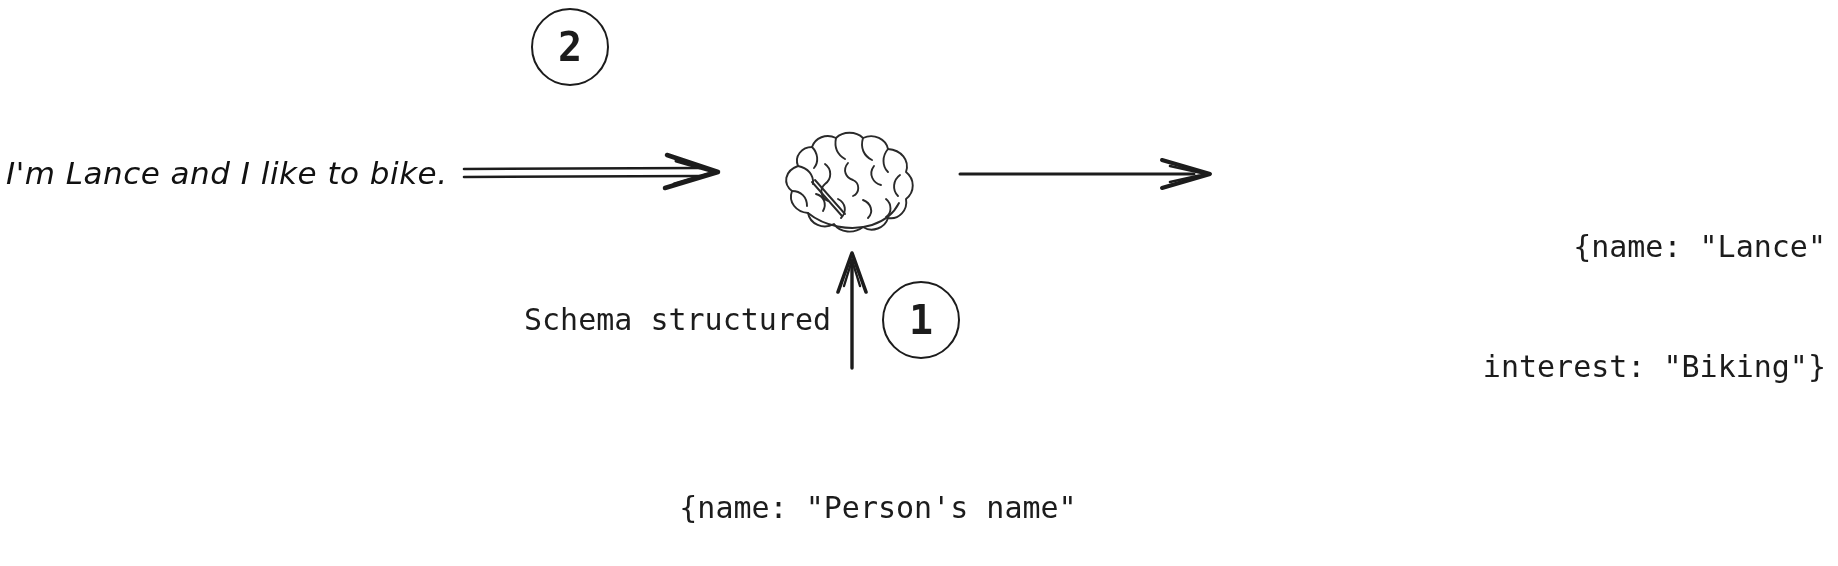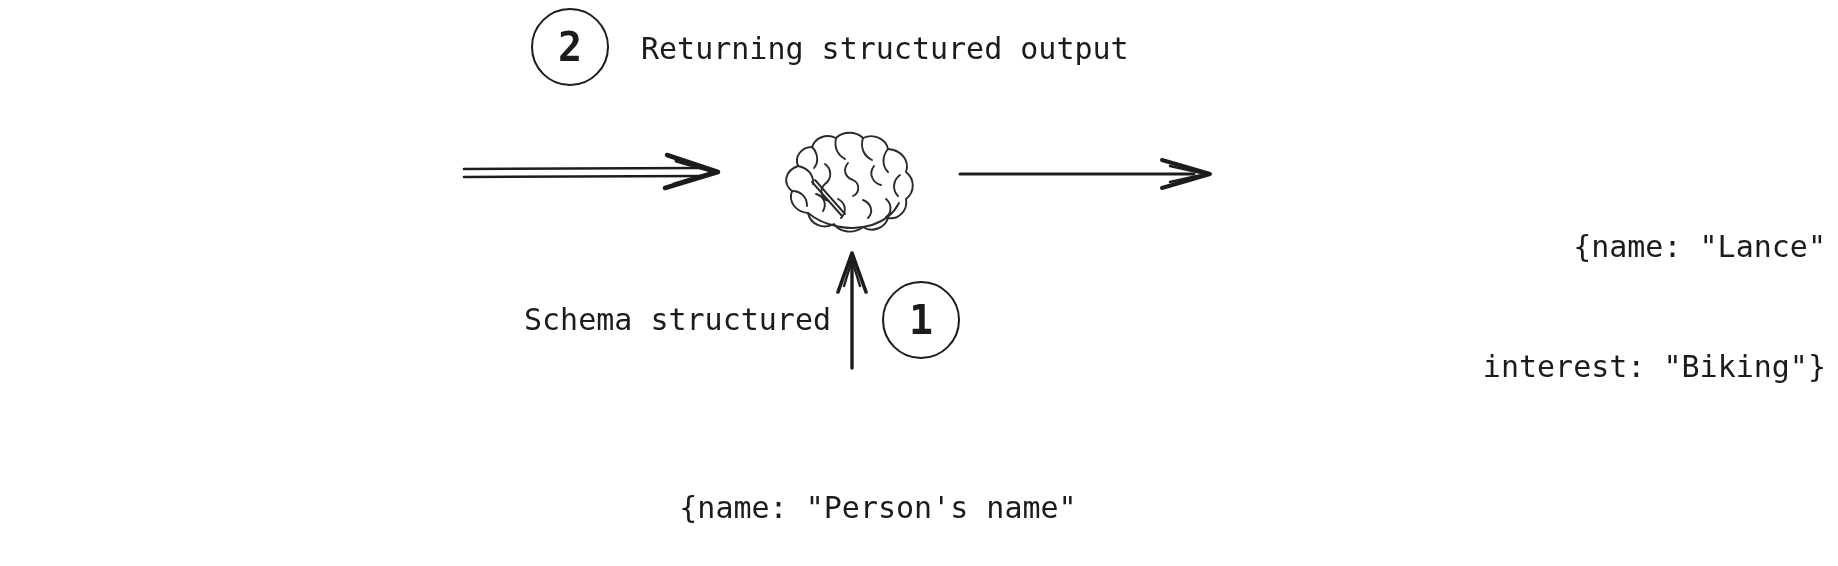--- a/index.html
+++ b/index.html
@@ -69,22 +69,22 @@
 </style>
 </head>
 <body>
 
 <div id="canvas">
 
   <div class="abs step-badge" style="left:531px; top:8px;">
     <span>2</span>
   </div>
 
-  <div class="abs mono-text" style="left:641px; top:31px;">Returning structured output</div>
 
+  <div class="abs hand-text" style="left:6px; top:155px;">I'm Lance and I like to bike.</div>
 
   <div class="abs" style="left:462px; top:150px;">
     <svg width="270" height="50" viewBox="0 0 270 50">
       <path d="M2 19 L238 18" stroke="#1c1c1c" stroke-width="2.6" fill="none" stroke-linecap="round"></path>
       <path d="M2 27 L238 26" stroke="#1c1c1c" stroke-width="2.6" fill="none" stroke-linecap="round"></path>
       <path d="M205 5 L256 22 L203 38" stroke="#1c1c1c" stroke-width="4.5" fill="none" stroke-linejoin="round" stroke-linecap="round"></path>
       <path d="M214 11 L252 22 L212 34" stroke="#1c1c1c" stroke-width="3" fill="none" stroke-linejoin="round" stroke-linecap="round"></path>
     </svg>
   </div>
 

